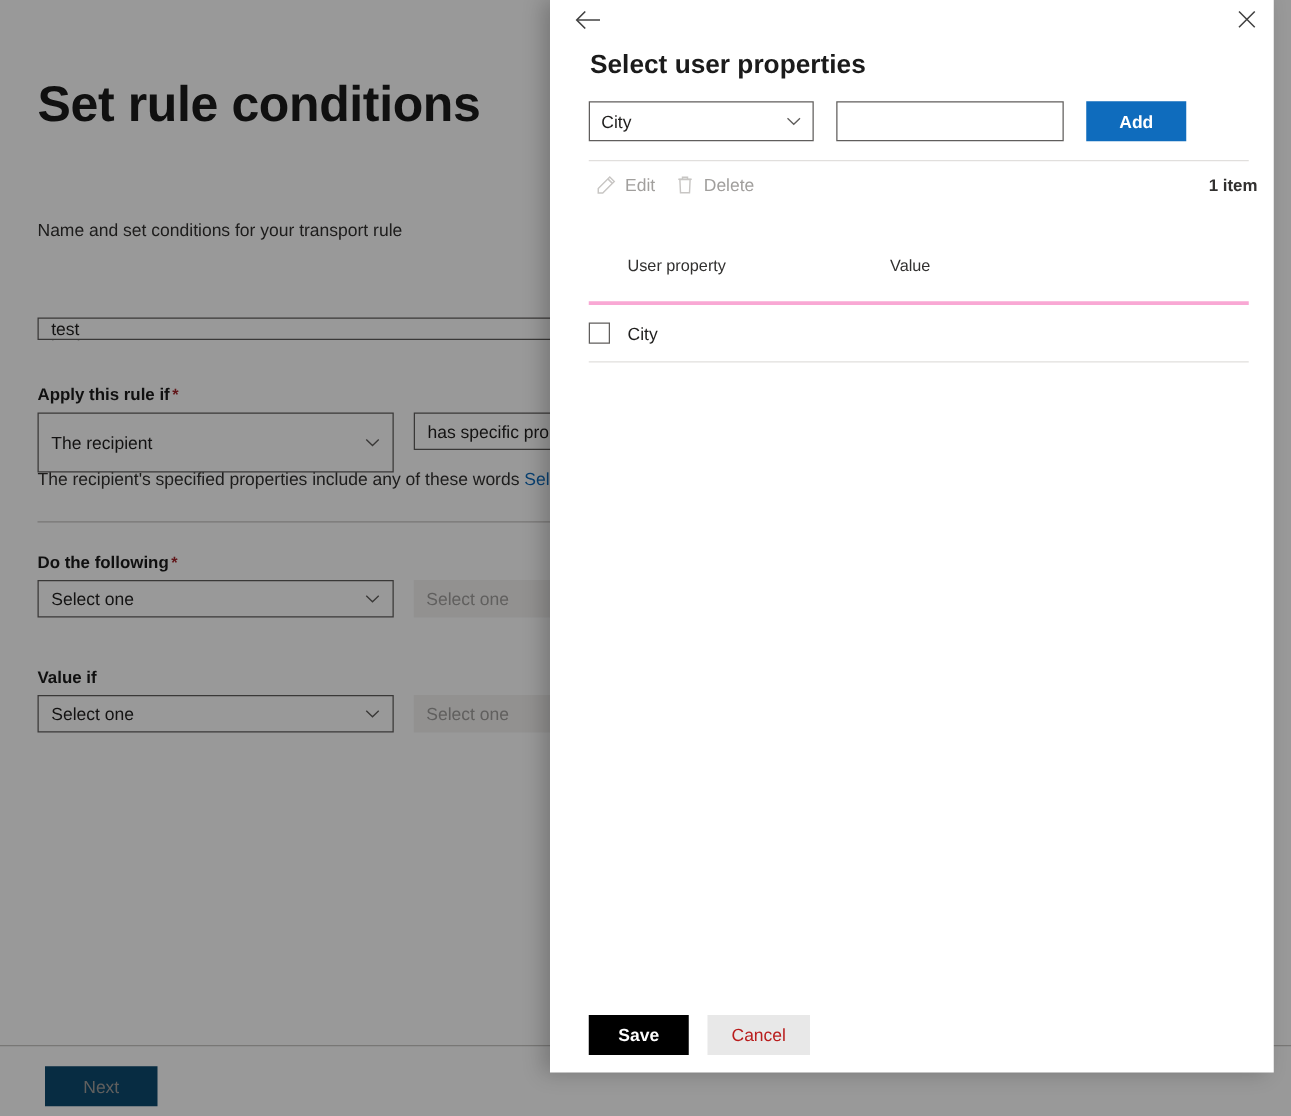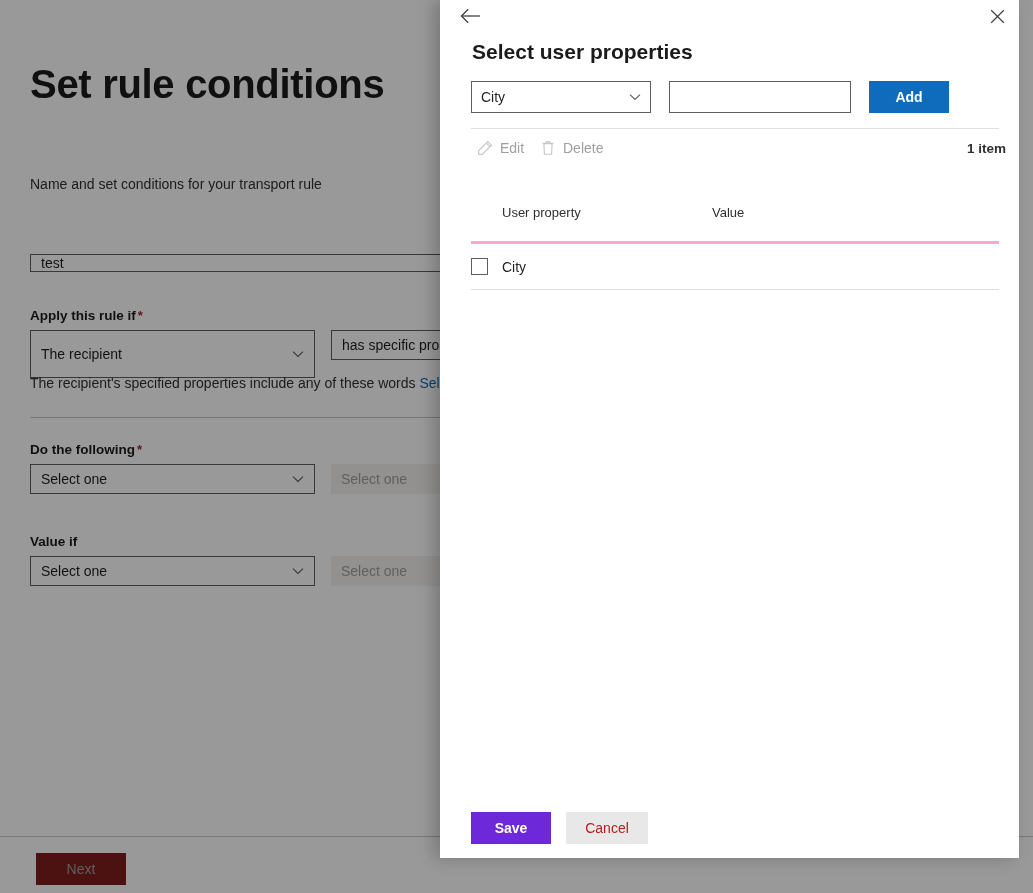--- a/index.html
+++ b/index.html
@@ -117,21 +117,21 @@
     width: 1033px;
     height: 1px;
     background: #c8c6c4;
   }
   .next-btn {
     position: absolute;
     left: 36px;
     top: 853px;
     width: 90px;
     height: 32px;
-    background: #7f1d1d;
+    background: #0c4a6e;
     color: #a19f9d;
     font-size: 14px;
     display: flex;
     align-items: center;
     justify-content: center;
     border: none;
   }
   
   #dim-overlay {
     position: absolute;
@@ -308,21 +308,21 @@
     bottom: 0;
     width: 579px;
     height: 68px;
   }
   .save-btn {
     position: absolute;
     left: 31px;
     top: 22px;
     width: 80px;
     height: 32px;
-    background: #6d28d9;
+    background: #000000;
     color: #ffffff;
     font-size: 14px;
     font-weight: bold;
     border: none;
     display: flex;
     align-items: center;
     justify-content: center;
     font-family: "Liberation Sans", sans-serif;
     cursor: pointer;
   }

